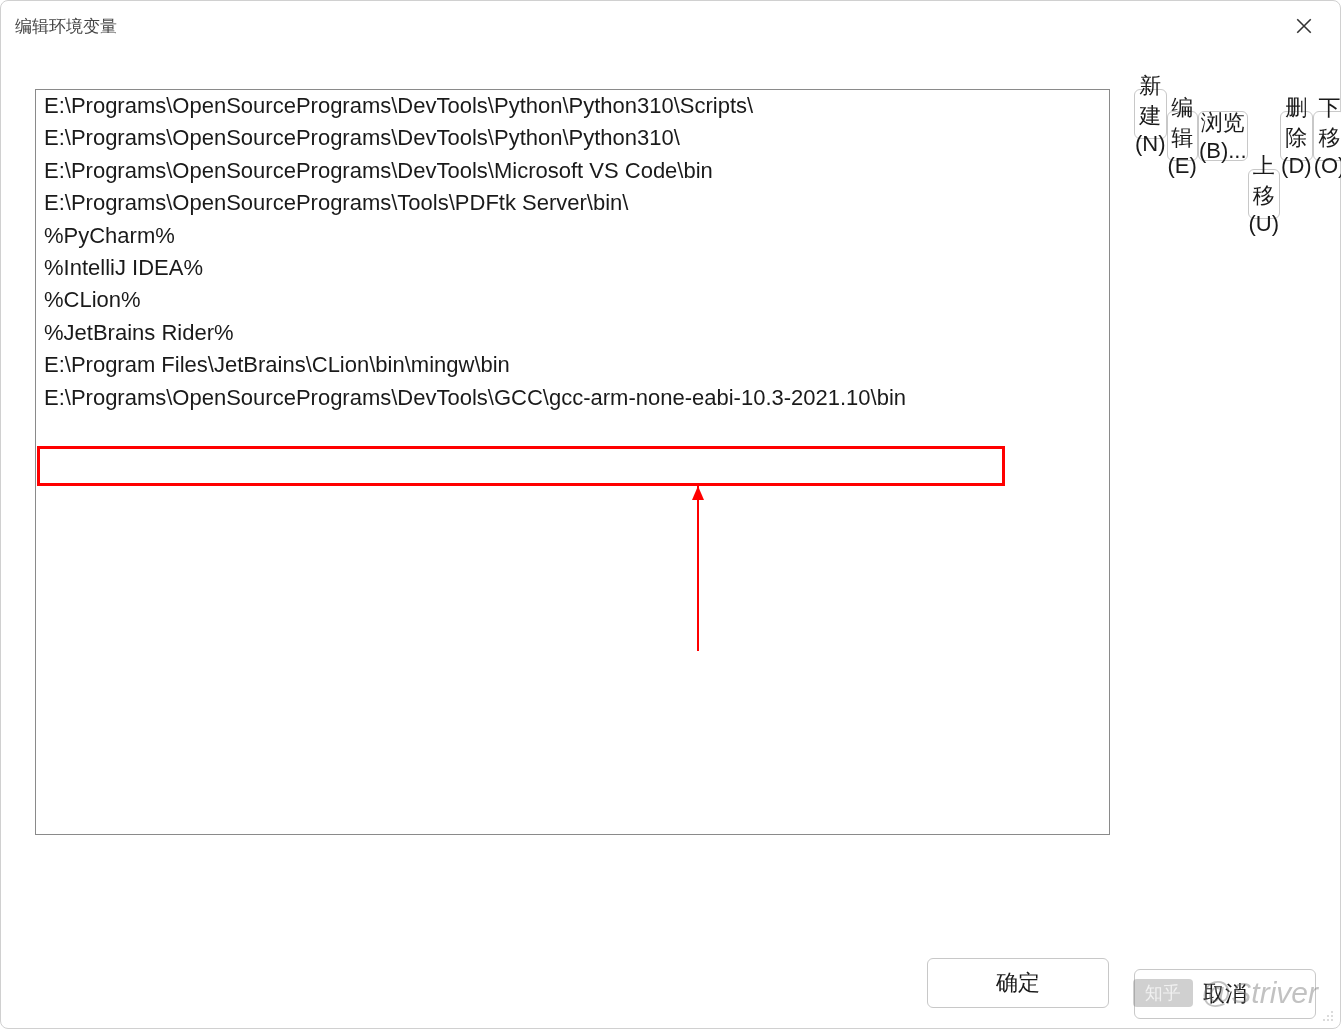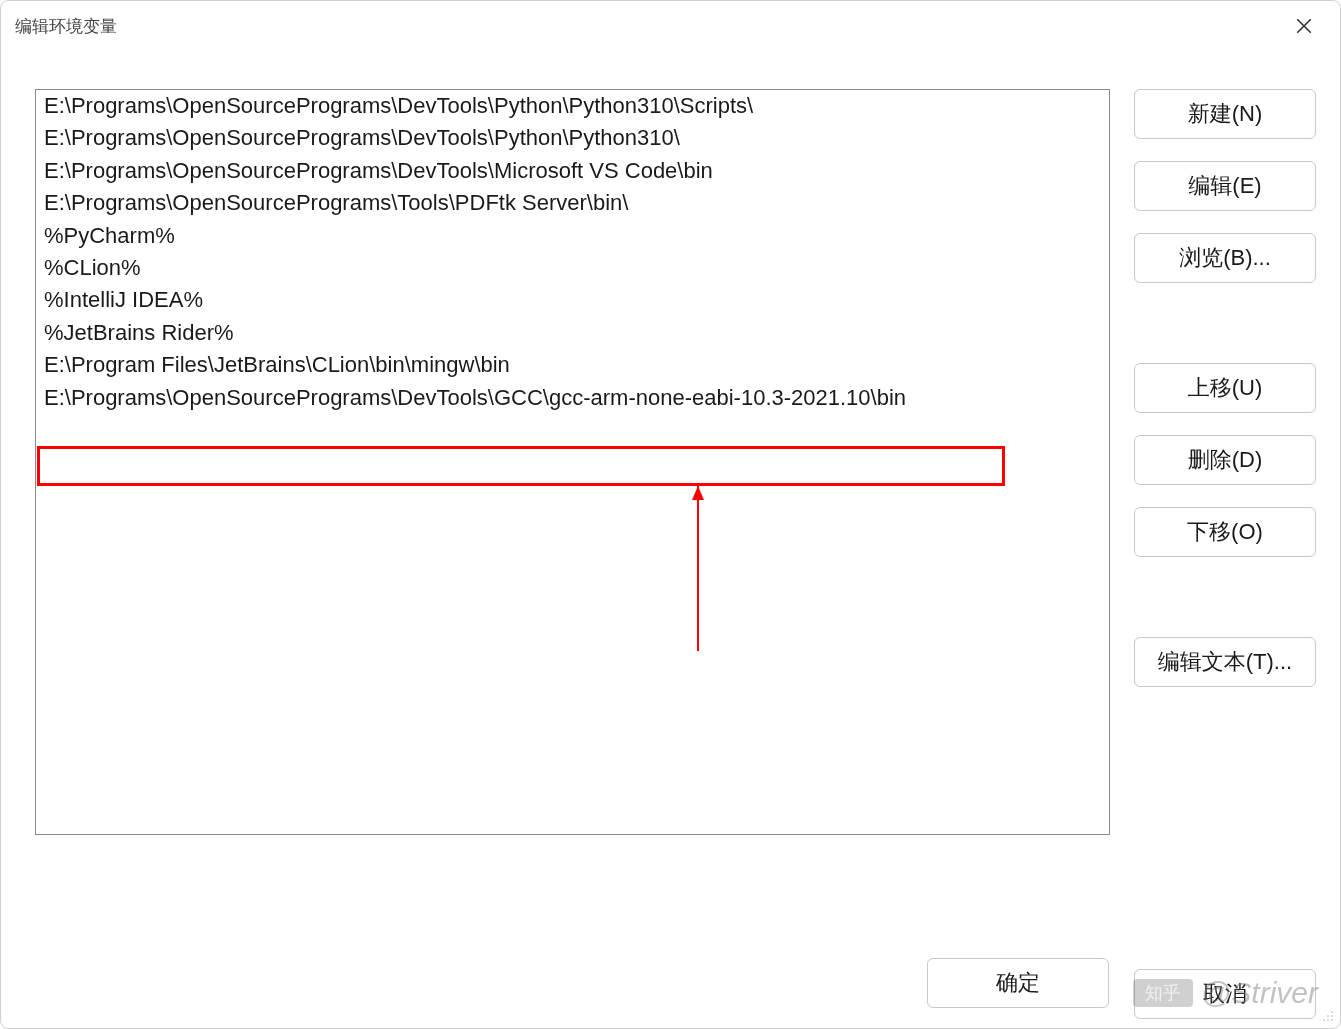--- a/index.html
+++ b/index.html
@@ -61,21 +61,21 @@
       padding: 0 8px;
       font-size: 22px;
       white-space: nowrap;
       overflow: hidden;
       color: #1a1a1a;
       cursor: default;
     }
     .side-buttons {
       width: 182px;
       display: flex;
-      flex-direction: column;
+      flex-direction: row;
     }
     .btn {
       height: 50px;
       border: 1px solid #c8c8c8;
       border-radius: 6px;
       background: #ffffff;
       font-size: 22px;
       color: #1a1a1a;
       cursor: pointer;
       display: flex;
@@ -156,22 +156,22 @@
     </div>
   </div>
 
   <div class="content">
     <div class="list-box">
       <div class="list-item">E:\Programs\OpenSourcePrograms\DevTools\Python\Python310\Scripts\</div>
       <div class="list-item">E:\Programs\OpenSourcePrograms\DevTools\Python\Python310\</div>
       <div class="list-item">E:\Programs\OpenSourcePrograms\DevTools\Microsoft VS Code\bin</div>
       <div class="list-item">E:\Programs\OpenSourcePrograms\Tools\PDFtk Server\bin\</div>
       <div class="list-item">%PyCharm%</div>
+      <div class="list-item">%IntelliJ IDEA%</div>
       <div class="list-item">%CLion%</div>
-      <div class="list-item">%IntelliJ IDEA%</div>
       <div class="list-item">%JetBrains Rider%</div>
       <div class="list-item">E:\Program Files\JetBrains\CLion\bin\mingw\bin</div>
       <div class="list-item">E:\Programs\OpenSourcePrograms\DevTools\GCC\gcc-arm-none-eabi-10.3-2021.10\bin</div>
 
       <div class="highlight-box"></div>
       <svg class="arrow" width="20" height="170">
         <line x1="10" y1="0" x2="10" y2="165" stroke="#ff0000" stroke-width="2"></line>
         <polygon points="10,0 4,14 16,14" fill="#ff0000"></polygon>
       </svg>
     </div>

